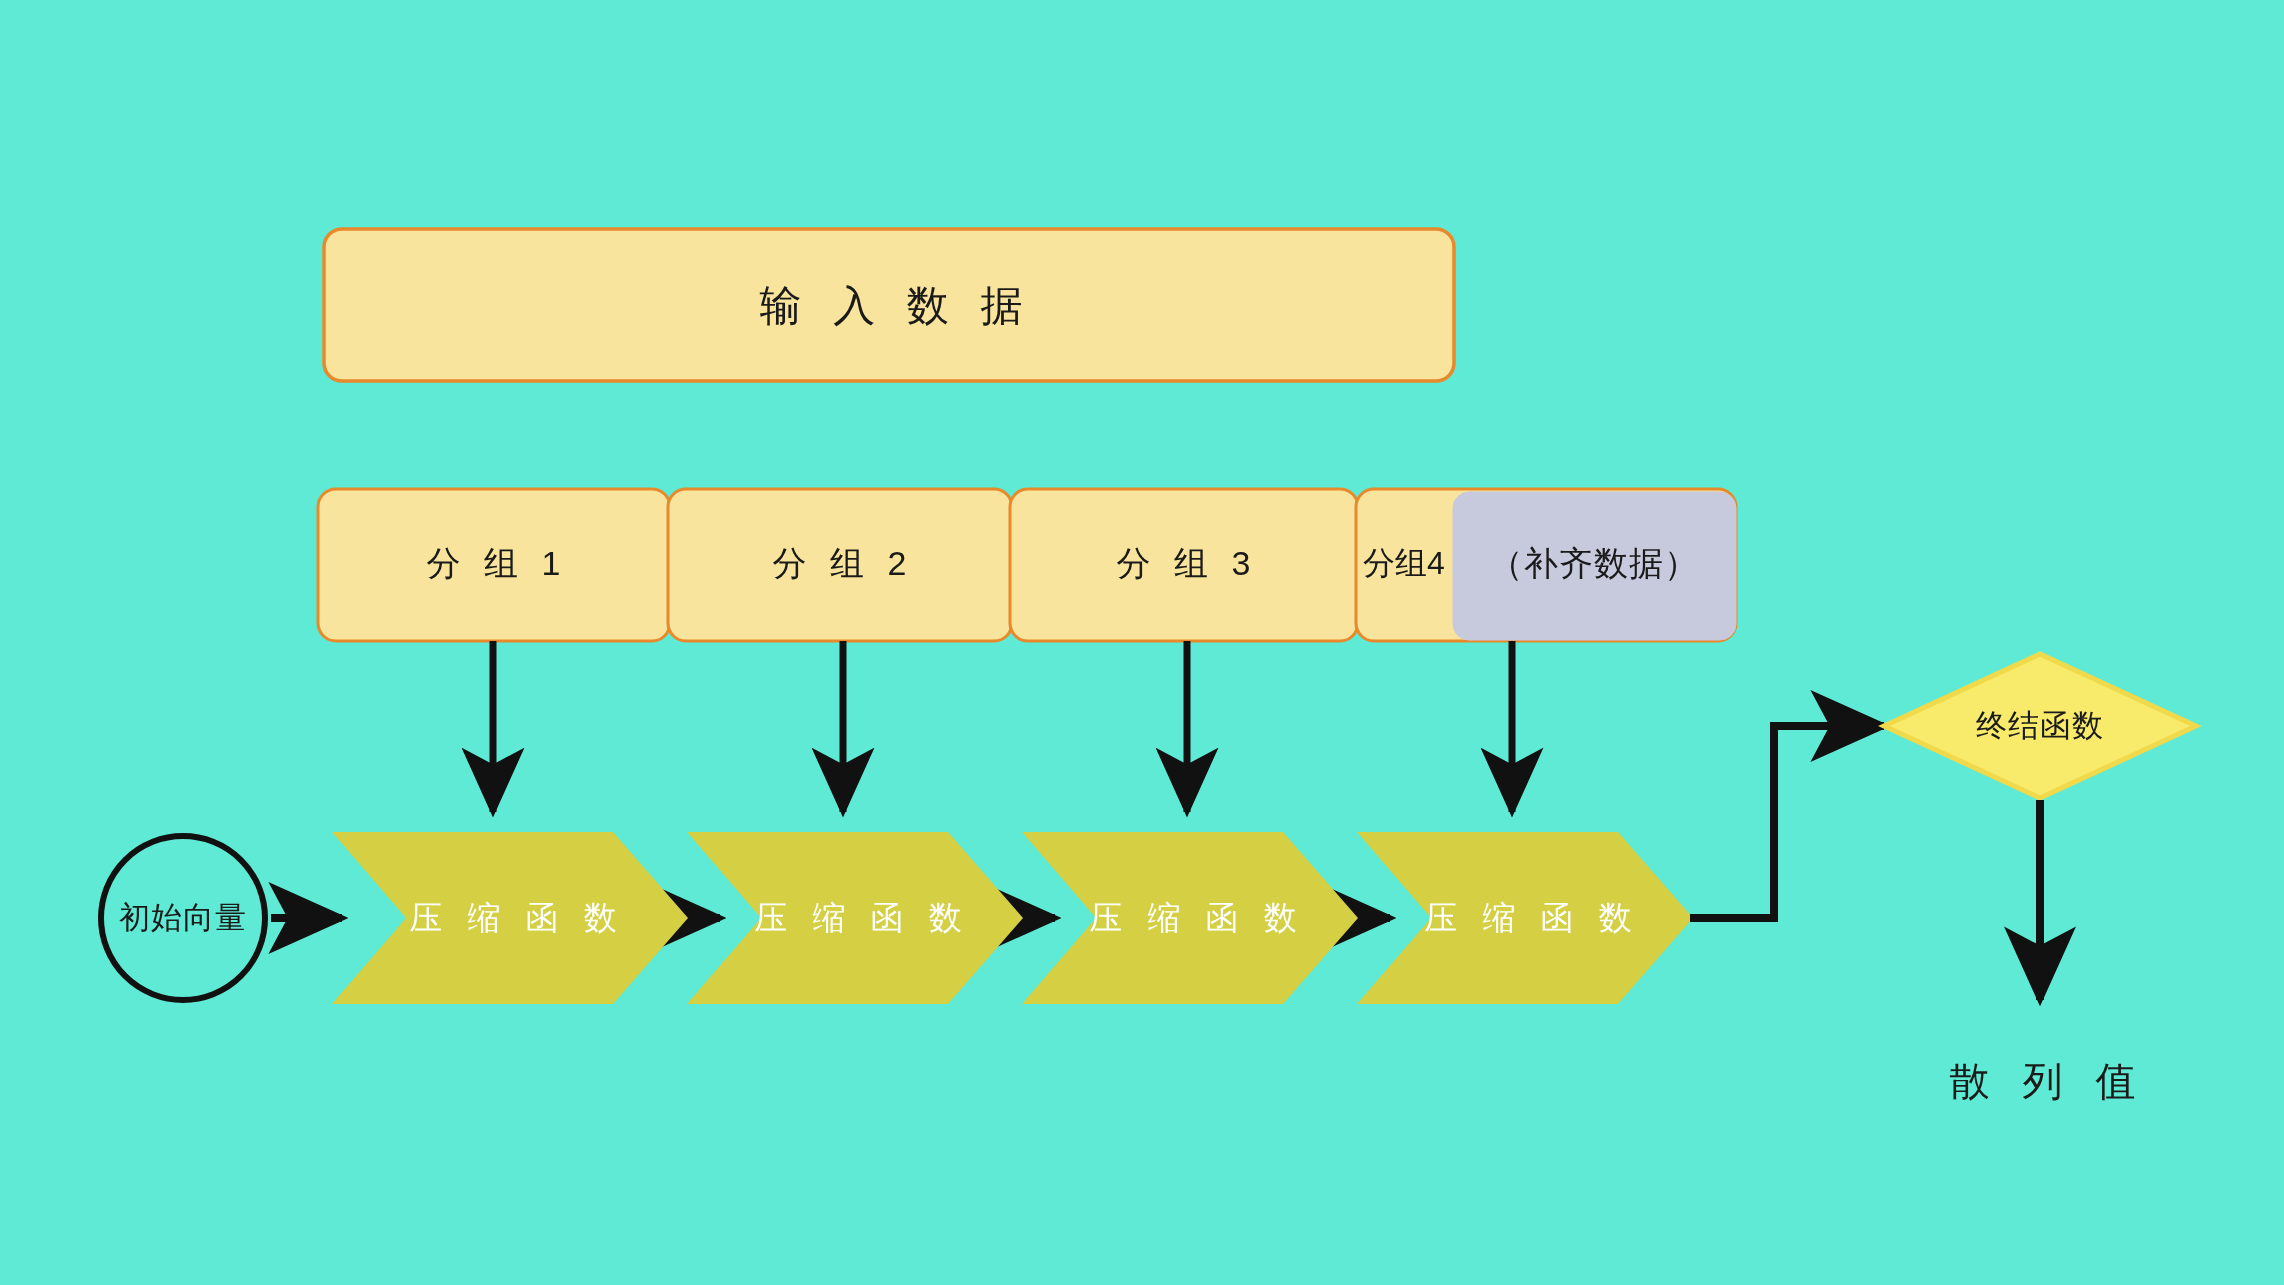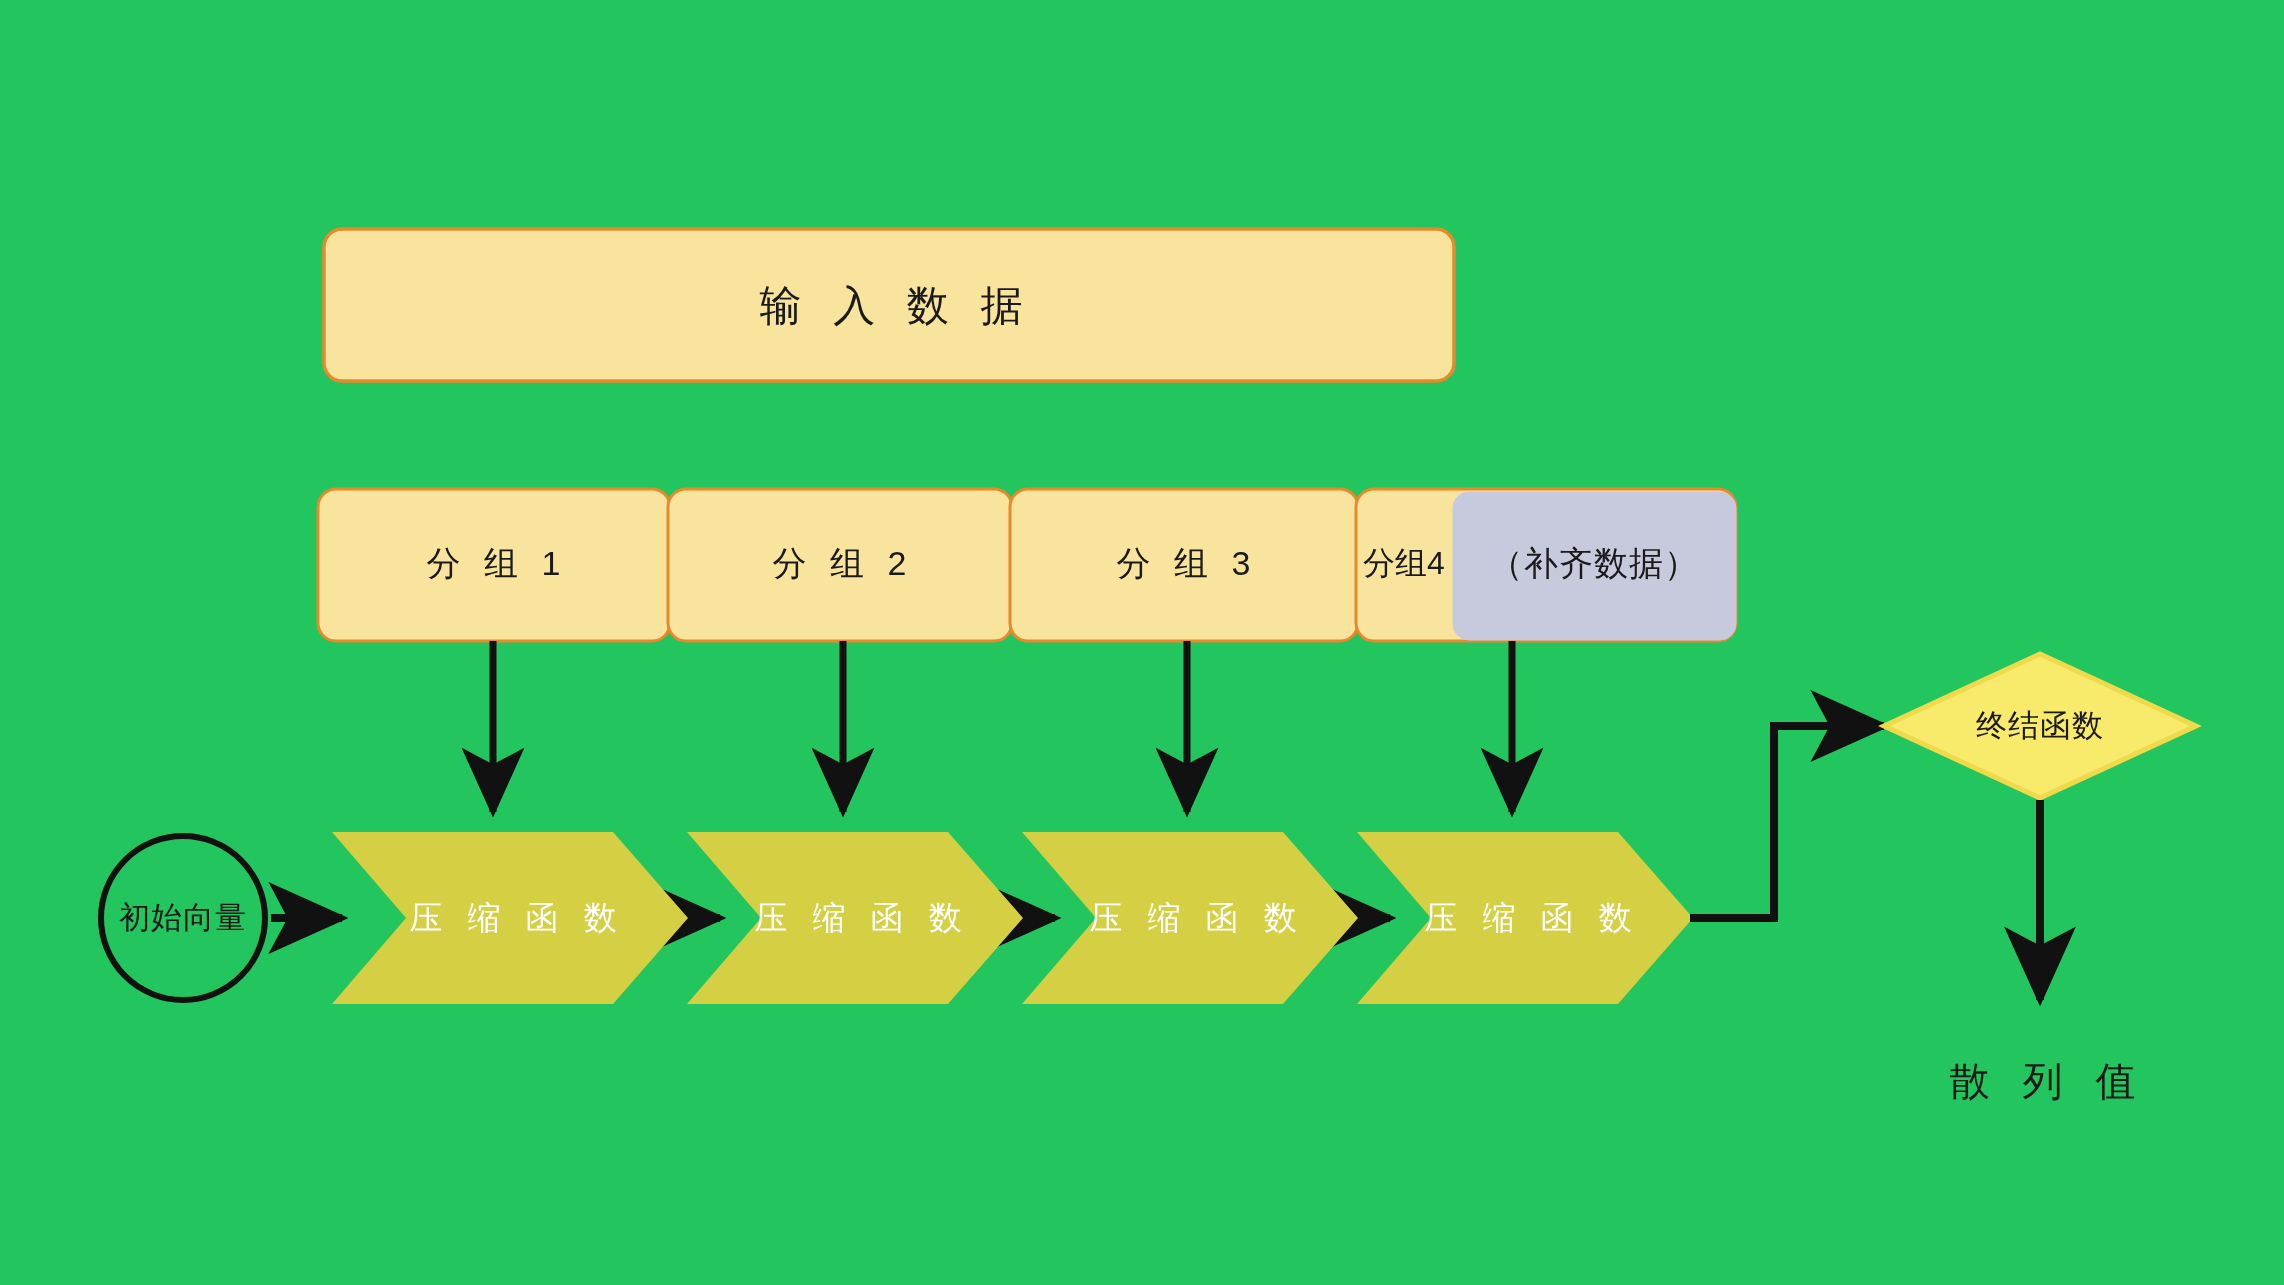--- a/index.html
+++ b/index.html
@@ -7,21 +7,21 @@
     padding: 0;
     background: #f9f8ee;
   }
   body {
     font-family: "Liberation Sans", "DejaVu Sans", sans-serif;
   }
   #canvas {
     position: relative;
     width: 2284px;
     height: 1285px;
-    background: #22c55e;
+    background: #5eead4;
     overflow: hidden;
   }
   svg#diagram {
     position: absolute;
     left: 0;
     top: 0;
     width: 2284px;
     height: 1285px;
   }
   .node-label {

